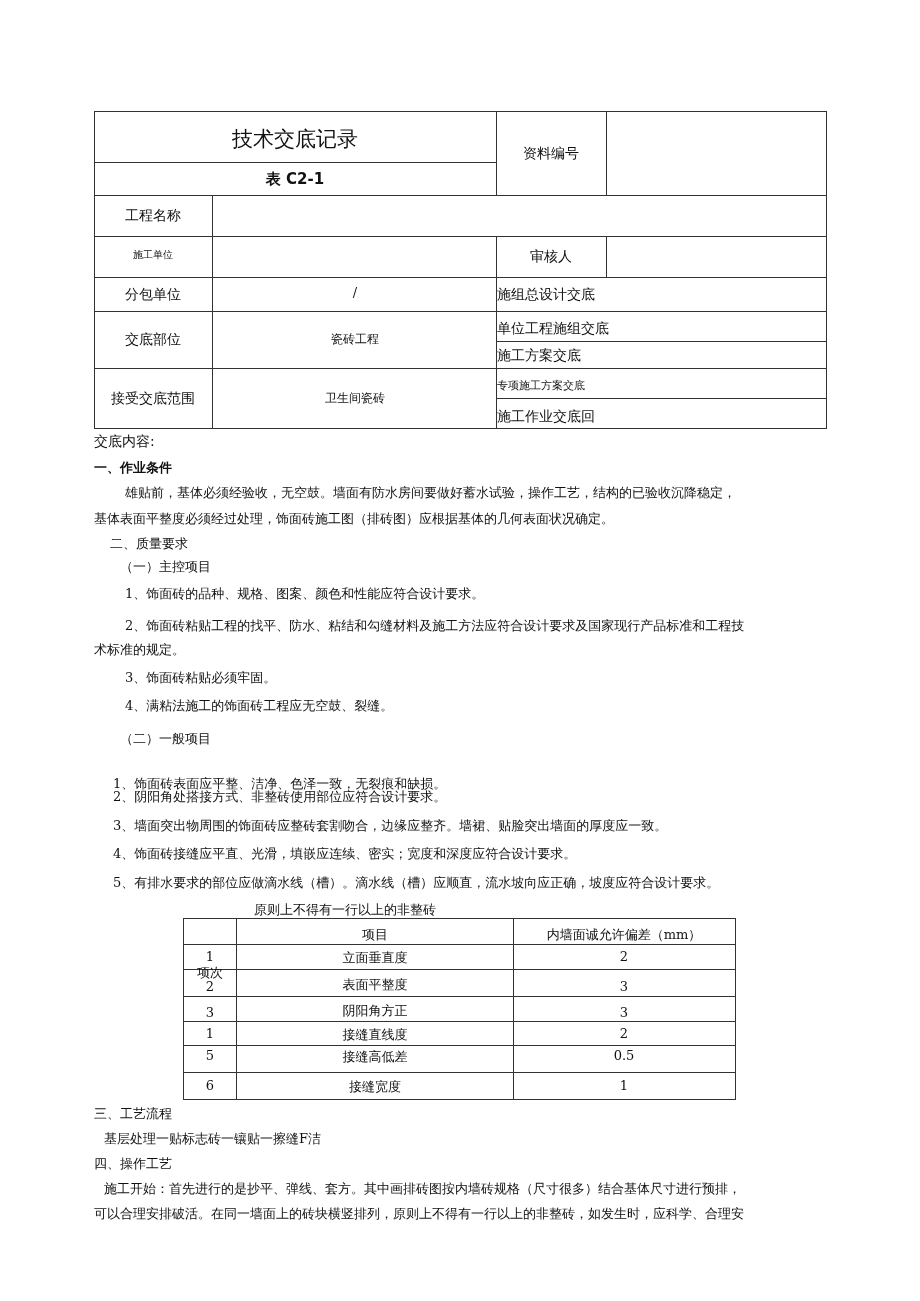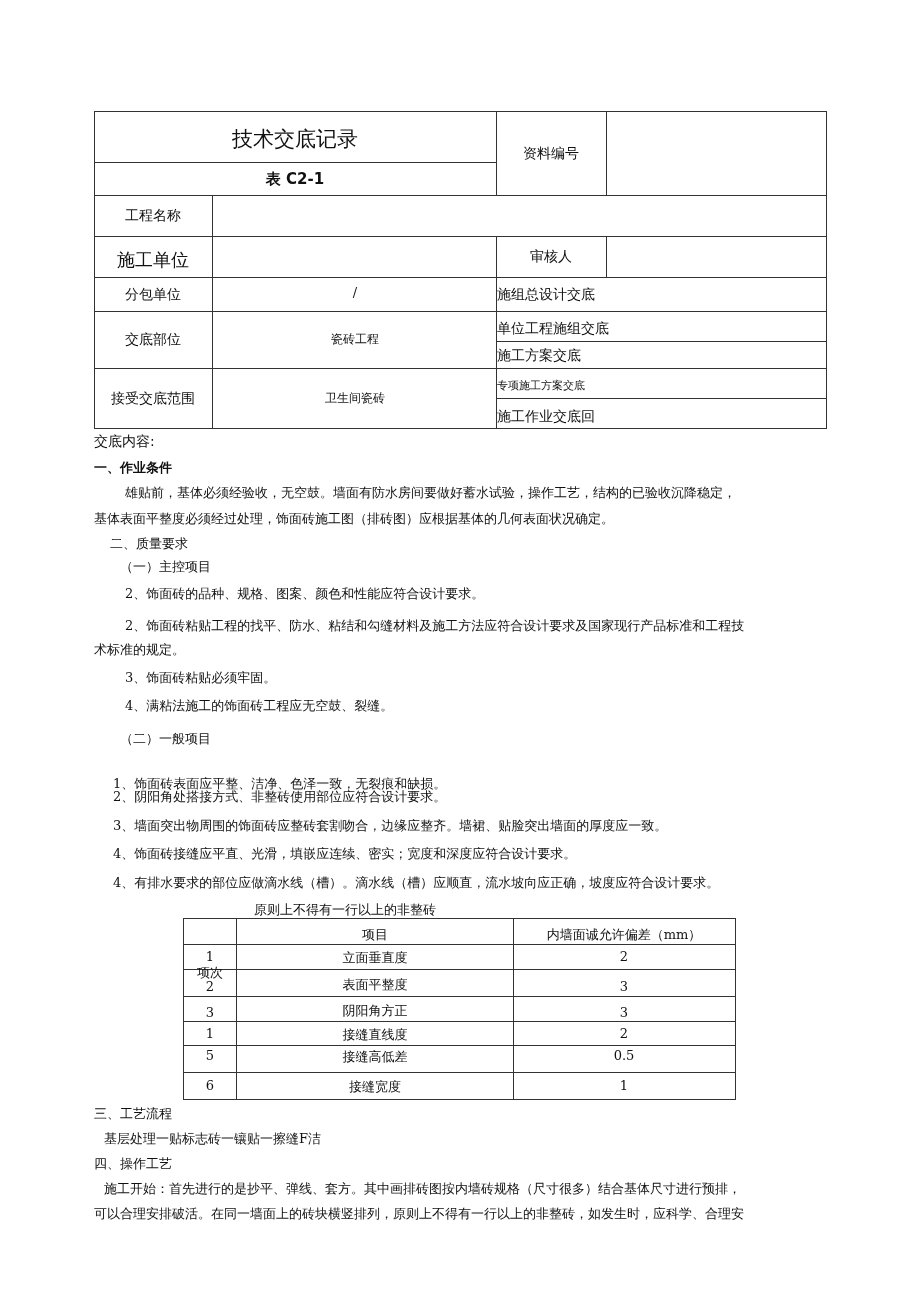--- a/index.html
+++ b/index.html
@@ -41,21 +41,21 @@
   <div class="line" style="left:496px;top:398px;width:331px;height:1px;"></div>
 
   <span class="cell-text center" style="left:295px;top:125px;font-size:21px;">技术交底记录</span>
   <span class="cell-text center" style="left:295px;top:170px;font-size:15px;font-weight:bold;">表 C2-1</span>
   <span class="cell-text center" style="left:551px;top:145px;font-size:14px;">资料编号</span>
   <span class="cell-text" style="left:612px;top:145px;width:210px;height:20px;font-size:14px;"></span>
 
   <span class="cell-text center" style="left:153px;top:207px;font-size:14px;">工程名称</span>
   <span class="cell-text" style="left:218px;top:207px;width:600px;height:20px;font-size:14px;"></span>
 
-  <span class="cell-text center" style="left:153px;top:248px;font-size:18px;text-align:center;">施工单位</span>
+  <span class="cell-text center" style="left:153px;top:248px;font-size:10px;text-align:center;">施工单位</span>
   <span class="cell-text" style="left:218px;top:248px;width:270px;height:20px;font-size:14px;"></span>
   <span class="cell-text center" style="left:551px;top:248px;font-size:14px;">审核人</span>
   <span class="cell-text" style="left:612px;top:248px;width:210px;height:20px;font-size:14px;"></span>
 
   <span class="cell-text center" style="left:153px;top:286px;font-size:14px;">分包单位</span>
   <span class="cell-text center serif" style="left:355px;top:285px;font-size:13px;">/</span>
   <span class="cell-text" style="left:497px;top:286px;font-size:14px;">施组总设计交底</span>
 
   <span class="cell-text center" style="left:153px;top:331px;font-size:14px;">交底部位</span>
   <span class="cell-text center serif" style="left:355px;top:331px;font-size:12px;">瓷砖工程</span>
@@ -68,32 +68,32 @@
   <span class="cell-text" style="left:497px;top:408px;font-size:14px;">施工作业交底回</span>
 </div>
 
 <div>
   <span class="cell-text" style="left:94px;top:433px;font-size:14px;">交底内容:</span>
   <span class="body-text" style="left:94px;top:459px;font-weight:bold;">一、作业条件</span>
   <span class="body-text" style="left:125px;top:484px;">雄贴前，基体必须经验收，无空鼓。墙面有防水房间要做好蓄水试验，操作工艺，结构的已验收沉降稳定，</span>
   <span class="body-text" style="left:94px;top:510px;">基体表面平整度必须经过处理，饰面砖施工图（排砖图）应根据基体的几何表面状况确定。</span>
   <span class="body-text" style="left:110px;top:535px;">二、质量要求</span>
   <span class="body-text" style="left:120px;top:558px;">（一）主控项目</span>
-  <span class="body-text" style="left:125px;top:585px;">2、饰面砖的品种、规格、图案、颜色和性能应符合设计要求。</span>
+  <span class="body-text" style="left:125px;top:585px;">1、饰面砖的品种、规格、图案、颜色和性能应符合设计要求。</span>
   <span class="body-text" style="left:125px;top:617px;">2、饰面砖粘贴工程的找平、防水、粘结和勾缝材料及施工方法应符合设计要求及国家现行产品标准和工程技</span>
   <span class="body-text" style="left:94px;top:641px;">术标准的规定。</span>
   <span class="body-text" style="left:125px;top:669px;">3、饰面砖粘贴必须牢固。</span>
   <span class="body-text" style="left:125px;top:697px;">4、满粘法施工的饰面砖工程应无空鼓、裂缝。</span>
 
   <span class="body-text" style="left:120px;top:730px;">（二）一般项目</span>
   <span class="body-text" style="left:113px;top:775px;">1、饰面砖表面应平整、洁净、色泽一致，无裂痕和缺损。</span>
   <span class="body-text" style="left:113px;top:788px;">2、阴阳角处搭接方式、非整砖使用部位应符合设计要求。</span>
   <span class="body-text" style="left:113px;top:817px;">3、墙面突出物周围的饰面砖应整砖套割吻合，边缘应整齐。墙裙、贴脸突出墙面的厚度应一致。</span>
   <span class="body-text" style="left:113px;top:845px;">4、饰面砖接缝应平直、光滑，填嵌应连续、密实；宽度和深度应符合设计要求。</span>
-  <span class="body-text" style="left:113px;top:874px;">4、有排水要求的部位应做滴水线（槽）。滴水线（槽）应顺直，流水坡向应正确，坡度应符合设计要求。</span>
+  <span class="body-text" style="left:113px;top:874px;">5、有排水要求的部位应做滴水线（槽）。滴水线（槽）应顺直，流水坡向应正确，坡度应符合设计要求。</span>
 </div>
 
 <div>
   <span class="body-text" style="left:254px;top:901px;">原则上不得有一行以上的非整砖</span>
 
   <div class="line" style="left:183px;top:918px;width:553px;height:1px;"></div>
   <div class="line" style="left:183px;top:944px;width:553px;height:1px;"></div>
   <div class="line" style="left:183px;top:969px;width:553px;height:1px;"></div>
   <div class="line" style="left:183px;top:996px;width:553px;height:1px;"></div>
   <div class="line" style="left:183px;top:1021px;width:553px;height:1px;"></div>

